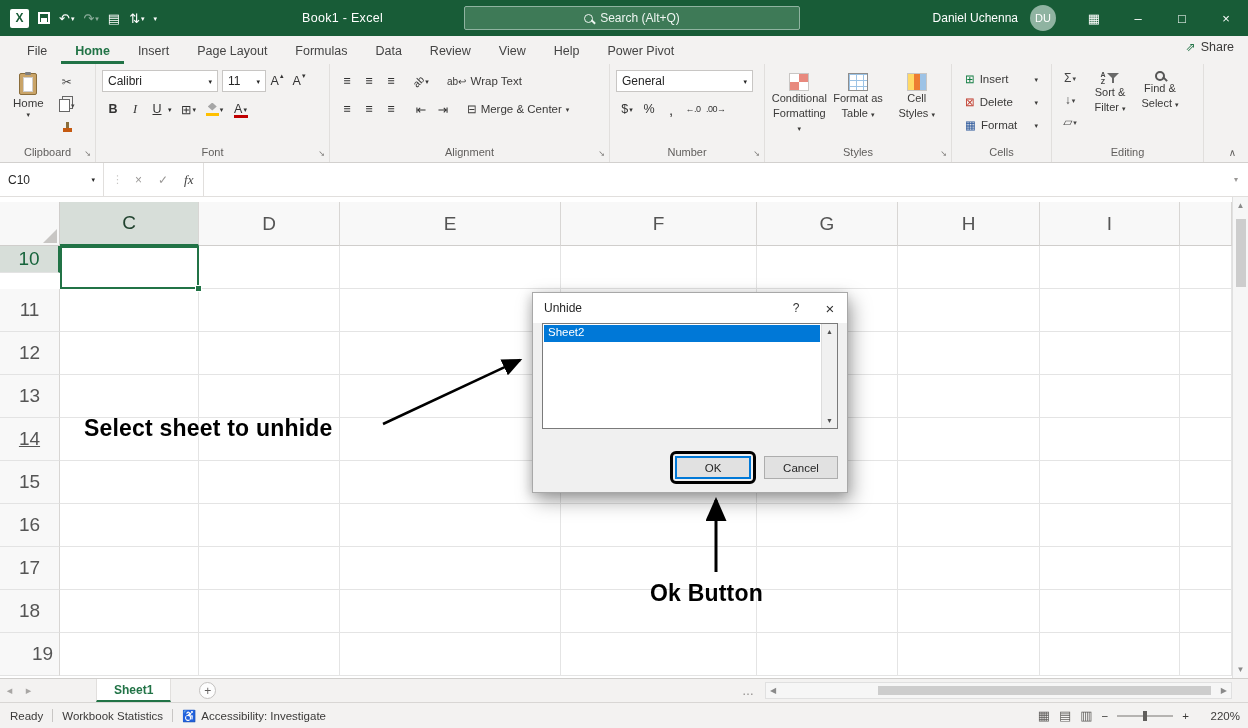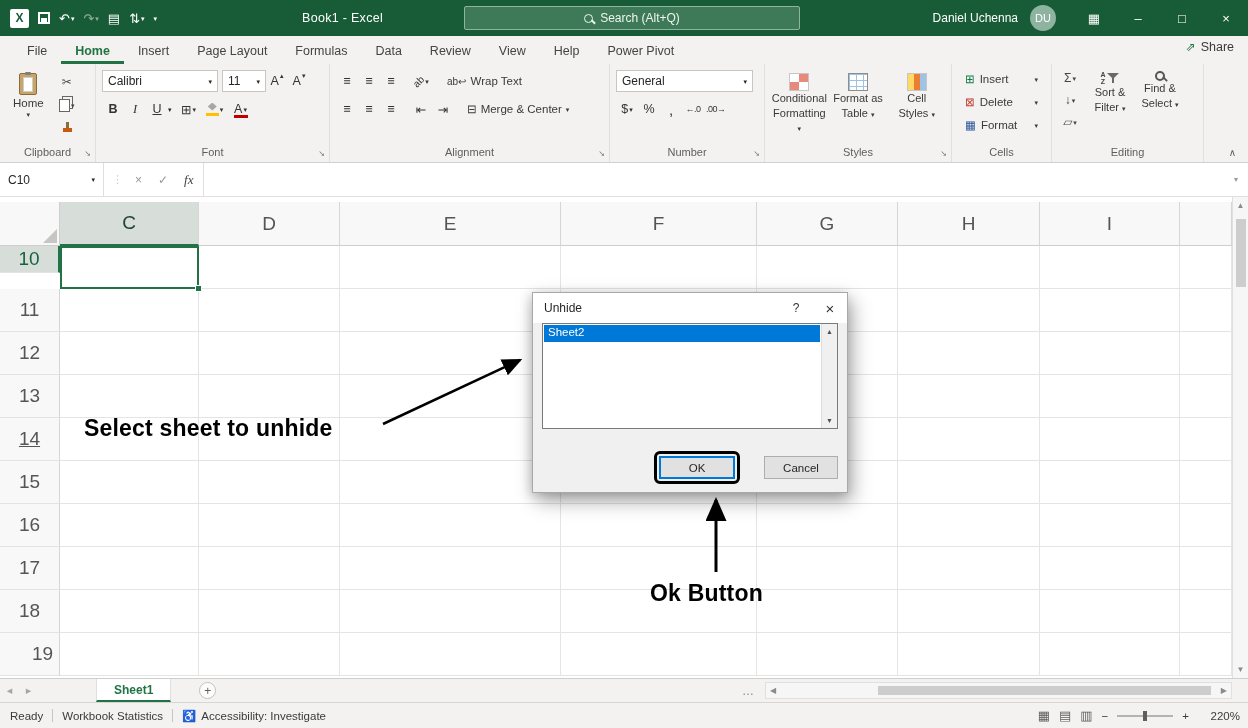--- a/index.html
+++ b/index.html
@@ -181,21 +181,21 @@
   .dlg-prompt { padding:1px 10px 3px; font-size:11.5px; background:#f0f0f0; }
   .dlg-prompt::first-letter { text-decoration:underline; }
   .listbox { margin:0 9px; height:106px; border:1px solid #7a7a7a; background:#fff; position:relative; }
   .list-items { position:absolute; left:1px; right:17px; top:1px; }
   .list-item { height:17px; padding:1px 4px; font-size:11.5px; }
   .list-item.sel { background:#0078d7; color:#fff; }
   .lb-scroll { position:absolute; right:0; top:0; bottom:0; width:16px; background:#f0f0f0;
                border-left:1px solid #dcdcdc; }
   .lb-scroll span { position:absolute; left:0; width:100%; text-align:center; font-size:7px; color:#505050; }
   .lb-up { top:4px; } .lb-down { bottom:4px; }
-  .dlg-btns { position:absolute; right:9px; bottom:8px; display:flex; align-items:center; gap:24px; }
+  .dlg-btns { position:absolute; right:9px; bottom:8px; display:flex; align-items:center; gap:8px; }
   .btn { width:74px; height:23px; background:#e1e1e1; border:1px solid #adadad;
          display:flex; align-items:center; justify-content:center; font-size:11.5px; }
   .btn.ok { width:76px; border:2px solid #0078d7; }
   .ok-ring { border:3px solid #000; border-radius:6px; padding:2px; }
 
   
   .overlay { position:absolute; left:0; top:0; z-index:6; pointer-events:none; }
   .ann { position:absolute; z-index:6; font-weight:bold; color:#000; letter-spacing:.2px; }
   .ann1 { left:84px; top:415px; font-size:23px; }
   .ann2 { left:650px; top:580px; font-size:23px; }

